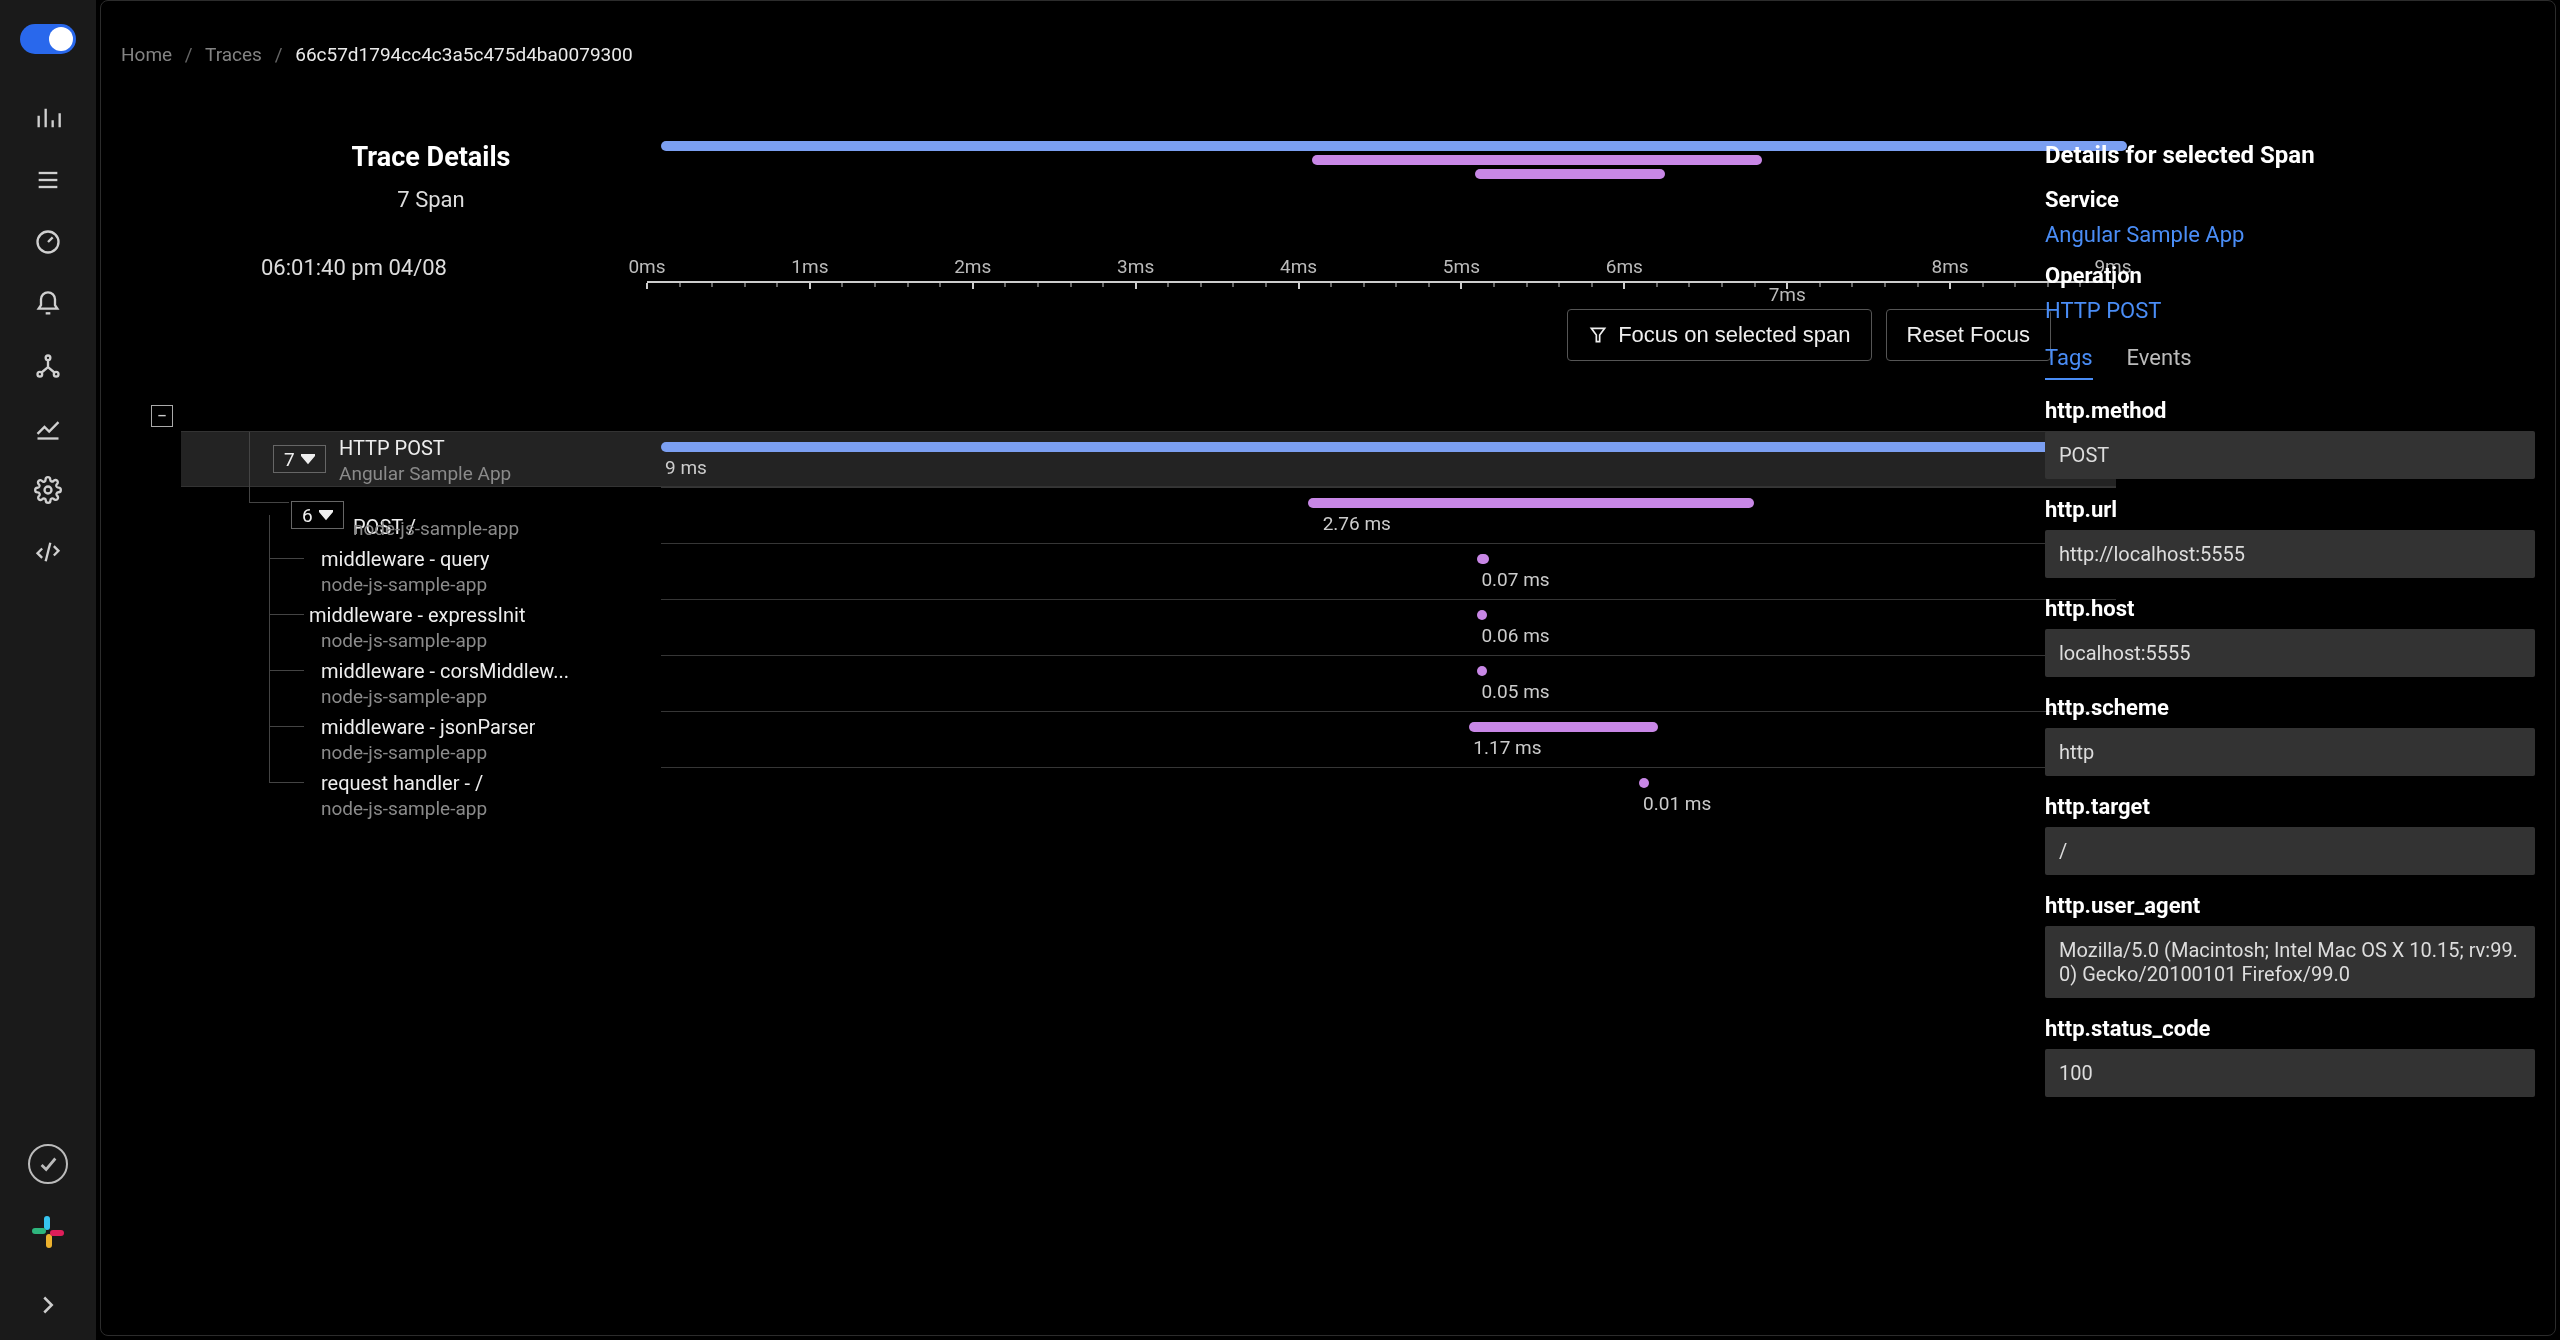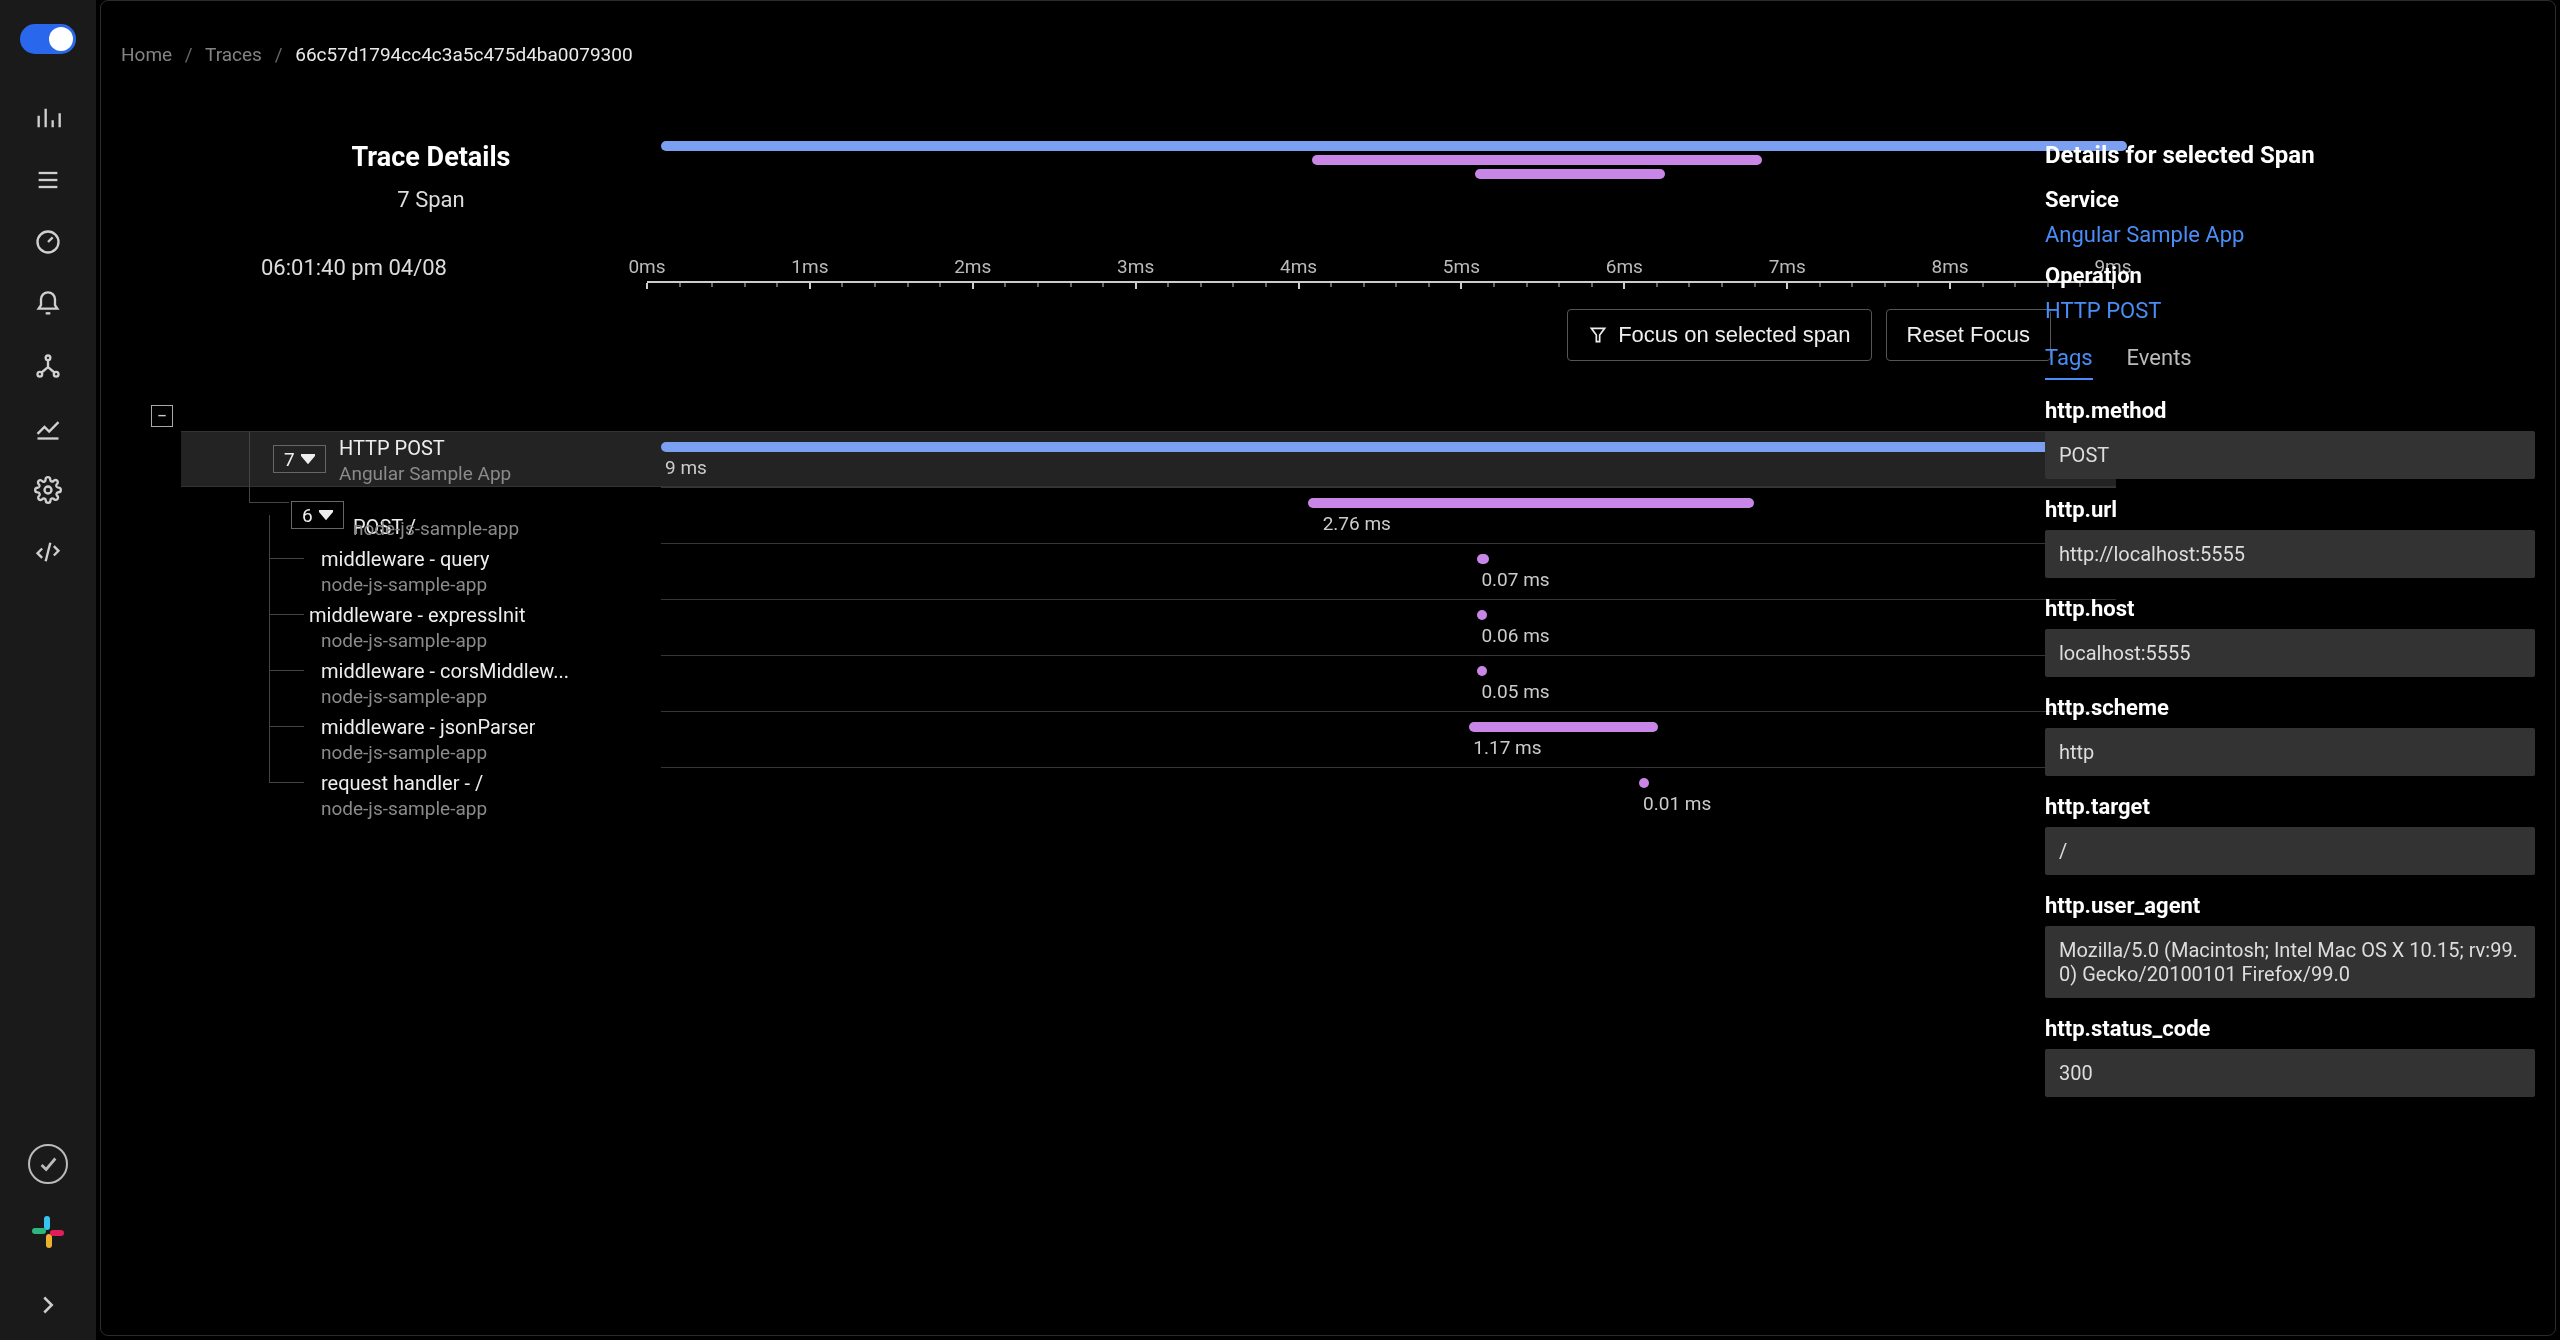--- a/index.html
+++ b/index.html
@@ -310,21 +310,21 @@
       <div class="axis-tick minor" style="left: 57.7778%;"></div>
       <div class="axis-tick minor" style="left: 60%;"></div>
       <div class="axis-tick minor" style="left: 62.2222%;"></div>
       <div class="axis-tick minor" style="left: 64.4444%;"></div>
       <div class="axis-label" style="left: 66.6667%;">6ms</div>
       <div class="axis-tick" style="left: 66.6667%;"></div>
       <div class="axis-tick minor" style="left: 68.8889%;"></div>
       <div class="axis-tick minor" style="left: 71.1111%;"></div>
       <div class="axis-tick minor" style="left: 73.3333%;"></div>
       <div class="axis-tick minor" style="left: 75.5556%;"></div>
-      <div class="axis-label" style="left: 77.7778%;">7ms</div>
+      <div class="axis-label" style="left: 77.7778%; margin-top: 28px;">7ms</div>
       <div class="axis-tick" style="left: 77.7778%;"></div>
       <div class="axis-tick minor" style="left: 80%;"></div>
       <div class="axis-tick minor" style="left: 82.2222%;"></div>
       <div class="axis-tick minor" style="left: 84.4444%;"></div>
       <div class="axis-tick minor" style="left: 86.6667%;"></div>
       <div class="axis-label" style="left: 88.8889%;">8ms</div>
       <div class="axis-tick" style="left: 88.8889%;"></div>
       <div class="axis-tick minor" style="left: 91.1111%;"></div>
       <div class="axis-tick minor" style="left: 93.3333%;"></div>
       <div class="axis-tick minor" style="left: 95.5556%;"></div>
@@ -477,17 +477,17 @@
         <div class="tag-value">http://localhost:5555</div>
         <div class="tag-label">http.host</div>
         <div class="tag-value">localhost:5555</div>
         <div class="tag-label">http.scheme</div>
         <div class="tag-value">http</div>
         <div class="tag-label">http.target</div>
         <div class="tag-value">/</div>
         <div class="tag-label">http.user_agent</div>
         <div class="tag-value">Mozilla/5.0 (Macintosh; Intel Mac OS X 10.15; rv:99.0) Gecko/20100101 Firefox/99.0</div>
         <div class="tag-label">http.status_code</div>
-        <div class="tag-value">300</div>
+        <div class="tag-value">100</div>
       </div>
   </div>
 
 </div>
 
 </body></html>

